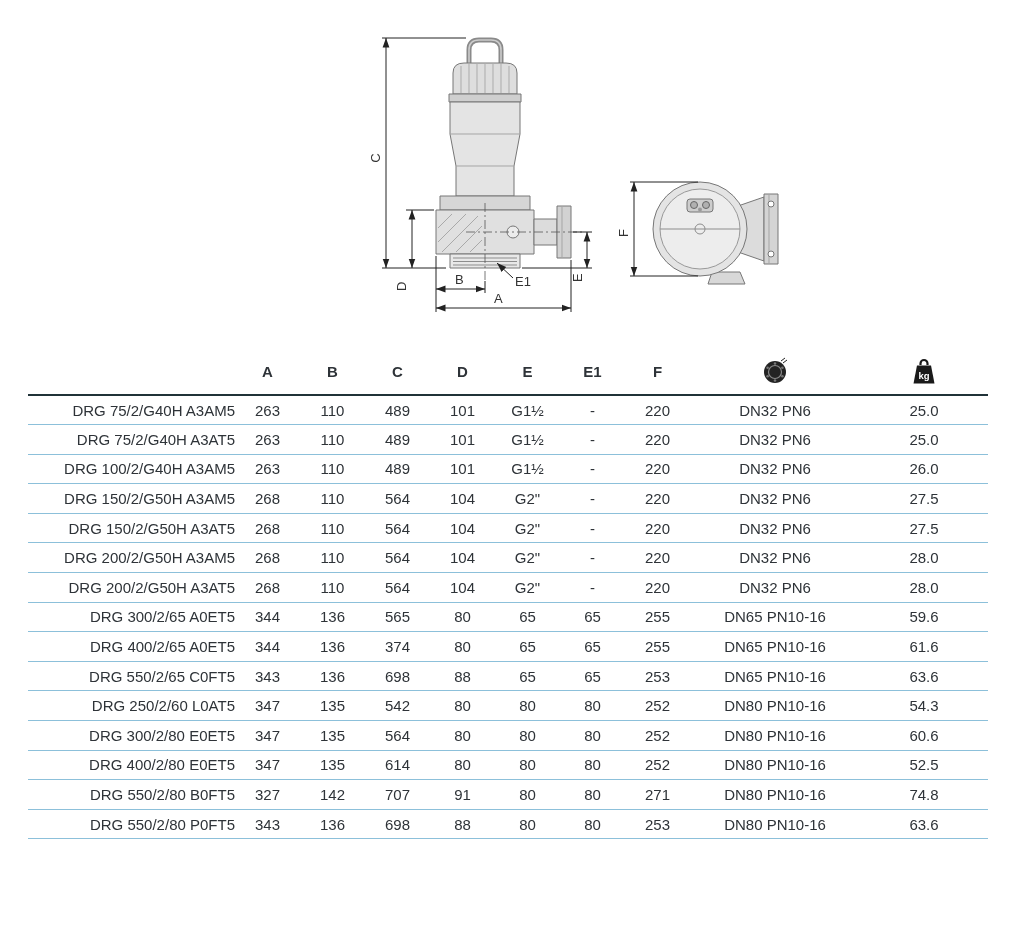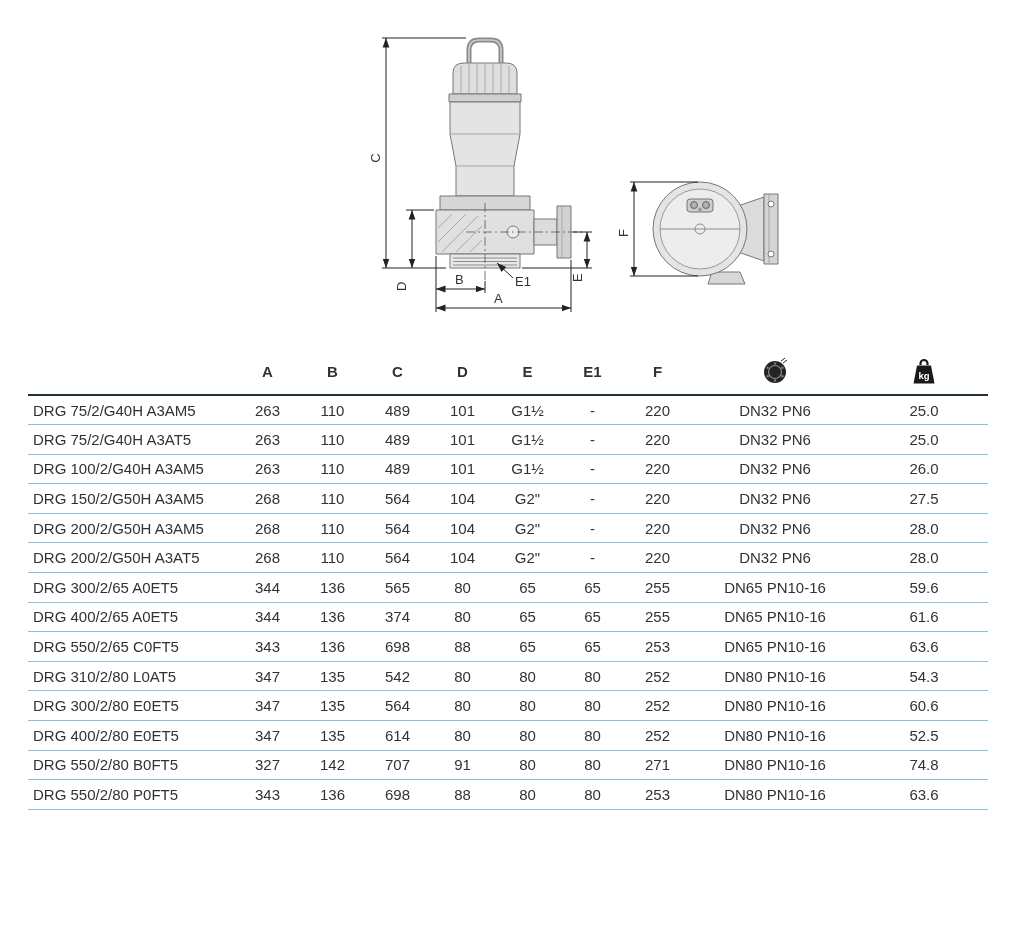--- a/index.html
+++ b/index.html
@@ -14,21 +14,21 @@
   table { border-collapse:collapse; width:100%; table-layout:fixed; }
   thead th {
     font-weight:bold; font-size:15px; text-align:center; vertical-align:middle;
     padding:4px 0 9px 0; border-bottom:2px solid #203238;
   }
   thead th.model-col { text-align:left; }
   tbody td {
     font-size:15px; height:29.6px; text-align:center; vertical-align:middle;
     border-bottom:1px solid #8cc0da; color:#2e3338; white-space:nowrap;
   }
-  tbody td.model { text-align:left; padding-left:5px; }
+  tbody td.model { text-align:right; padding-left:5px; }
   .hdr-icon { display:inline-block; vertical-align:middle; }
   svg text { font-family:"Liberation Sans", sans-serif; }
 </style>
 </head>
 <body>
 
 <div class="diagram-area">
 <svg width="1016" height="345" viewBox="0 0 1016 345">
   <defs>
     <marker id="arr" viewBox="0 0 10 8" markerWidth="10" markerHeight="8" refX="9.5" refY="4" orient="auto-start-reverse">
@@ -227,20 +227,32 @@
           <td>110</td>
           <td>564</td>
           <td>104</td>
           <td>G2"</td>
           <td>-</td>
           <td>220</td>
           <td>DN32 PN6</td>
           <td>27.5</td>
         </tr>
         <tr>
+          <td class="model">DRG 150/2/G50H A3AT5</td>
+          <td>268</td>
+          <td>110</td>
+          <td>564</td>
+          <td>104</td>
+          <td>G2"</td>
+          <td>-</td>
+          <td>220</td>
+          <td>DN32 PN6</td>
+          <td>27.5</td>
+        </tr>
+        <tr>
           <td class="model">DRG 200/2/G50H A3AM5</td>
           <td>268</td>
           <td>110</td>
           <td>564</td>
           <td>104</td>
           <td>G2"</td>
           <td>-</td>
           <td>220</td>
           <td>DN32 PN6</td>
           <td>28.0</td>
@@ -287,21 +299,21 @@
           <td>136</td>
           <td>698</td>
           <td>88</td>
           <td>65</td>
           <td>65</td>
           <td>253</td>
           <td>DN65 PN10-16</td>
           <td>63.6</td>
         </tr>
         <tr>
-          <td class="model">DRG 310/2/80 L0AT5</td>
+          <td class="model">DRG 250/2/60 L0AT5</td>
           <td>347</td>
           <td>135</td>
           <td>542</td>
           <td>80</td>
           <td>80</td>
           <td>80</td>
           <td>252</td>
           <td>DN80 PN10-16</td>
           <td>54.3</td>
         </tr>

